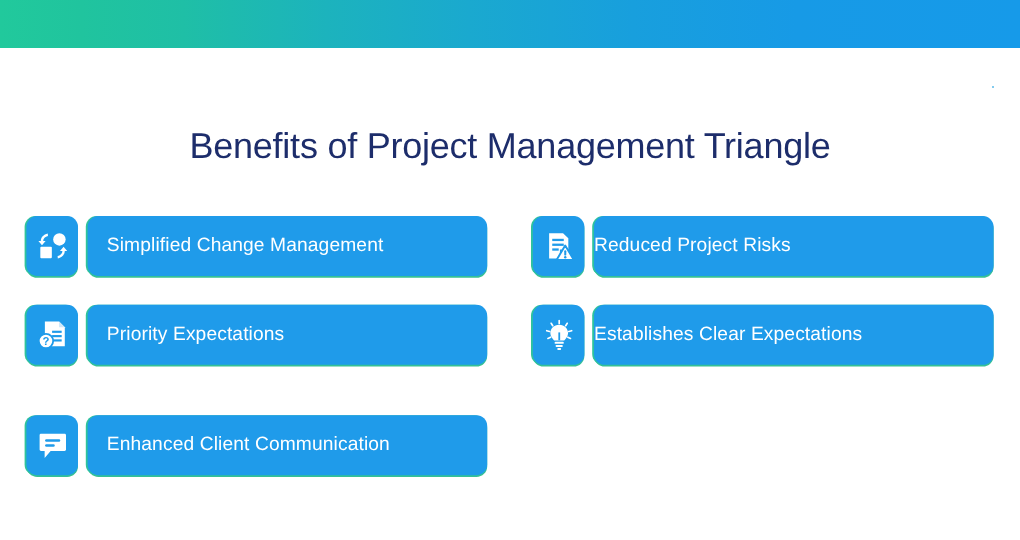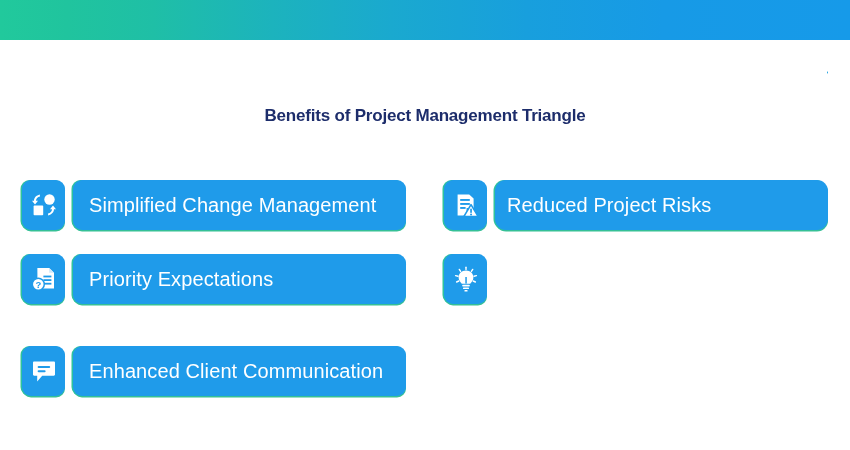--- a/index.html
+++ b/index.html
@@ -33,22 +33,22 @@
   }
   .logo svg { display:block; }
 
   
   .title {
     position: absolute;
     left: 0;
     top: 106px;
     width: 850px;
     text-align: center;
-    font-size: 17px;
-    font-weight: bold;
+    font-size: 30px;
+    font-weight: normal;
     color: #1d2d6b;
     letter-spacing: -0.2px;
   }
 
   
   .grid {
     position: absolute;
     left: 22px;
     top: 180px;
     width: 806px;
@@ -85,27 +85,27 @@
   .label-box {
     flex: 1 1 auto;
     margin-left: 8px;
     border-radius: 9px;
     background: #1f9bea;
     display: flex;
     align-items: center;
     padding-left: 16px;
     box-sizing: border-box;
     color: #ffffff;
-    font-size: 20px;
+    font-size: 16px;
     font-weight: 400;
     letter-spacing: 0.1px;
     box-shadow: -1.5px 0 0 0 #2fc39c, 0 1.5px 0 0 #35c096;
     position: relative;
   }
-  .benefit.right .label-box { padding-left: 12px; border-radius: 11px; }
+  .benefit.right .label-box { padding-left: 0; }
 </style>
 </head>
 <body>
 
 <div class="header">
   <div class="logo">
     <svg width="104" height="32" viewBox="0 0 104 32" xmlns="http://www.w3.org/2000/svg">
 
       <path d="M6 3 L24 3 L24 5 L8 5 L8 23 L16 23 L14 26 L6 26 Z" fill="#ffffff" opacity="0.92"></path>
       <path d="M6 3 L6 26 L16 26 L18 23 L8 23 L8 5 L26 5" fill="none" stroke="#ffffff" stroke-width="1.4" opacity="0.95"></path>
@@ -190,20 +190,21 @@
             <line x1="3.6" y1="16.0" x2="5.8" y2="15.0"></line>
             <line x1="22.4" y1="16.0" x2="20.2" y2="15.0"></line>
           </g>
           <path d="M13 4.6 C8.6 4.6 5.6 7.8 5.6 11.6 C5.6 14.4 7.4 16.2 8.8 17.8 L17.2 17.8 C18.6 16.2 20.4 14.4 20.4 11.6 C20.4 7.8 17.4 4.6 13 4.6 Z" fill="#ffffff"></path>
           <rect x="9.2" y="18.8" width="7.6" height="1.7" rx="0.7" fill="#ffffff"></rect>
           <rect x="10.0" y="21.4" width="6.0" height="1.7" rx="0.7" fill="#ffffff"></rect>
           <rect x="11.4" y="24.0" width="3.2" height="1.6" rx="0.7" fill="#ffffff"></rect>
           <rect x="12.3" y="11.0" width="1.5" height="6.6" fill="#1f9bea"></rect>
         </svg>
       </div>
+      <div class="label-box">Establishes Clear Expectations</div>
     </div>
 
   </div>
 
   <div class="row">
 
     <div class="benefit left">
       <div class="icon-box">
         <svg width="26" height="26" viewBox="0 0 26 26" xmlns="http://www.w3.org/2000/svg">
           <path d="M3.2 3.4 L22.8 3.4 C23.5 3.4 24 3.9 24 4.6 L24 16.6 C24 17.3 23.5 17.8 22.8 17.8 L11.2 17.8 L6.2 23.6 L6.2 17.8 L3.2 17.8 C2.5 17.8 2 17.3 2 16.6 L2 4.6 C2 3.9 2.5 3.4 3.2 3.4 Z" fill="#ffffff"></path>

